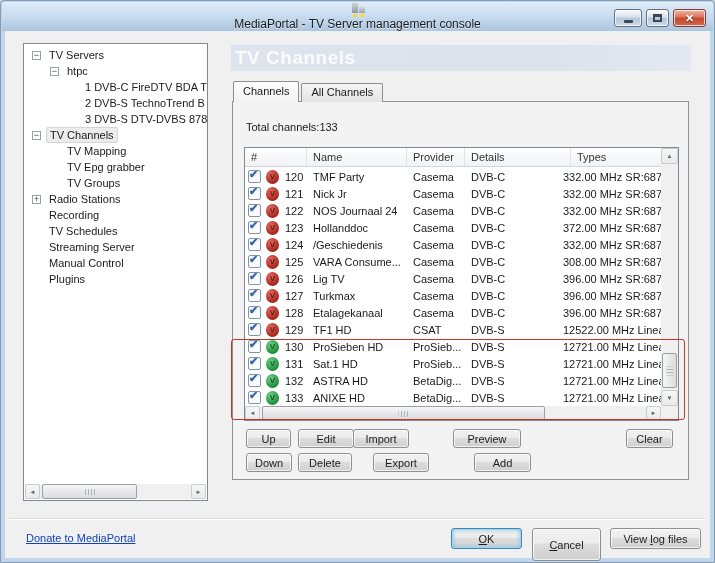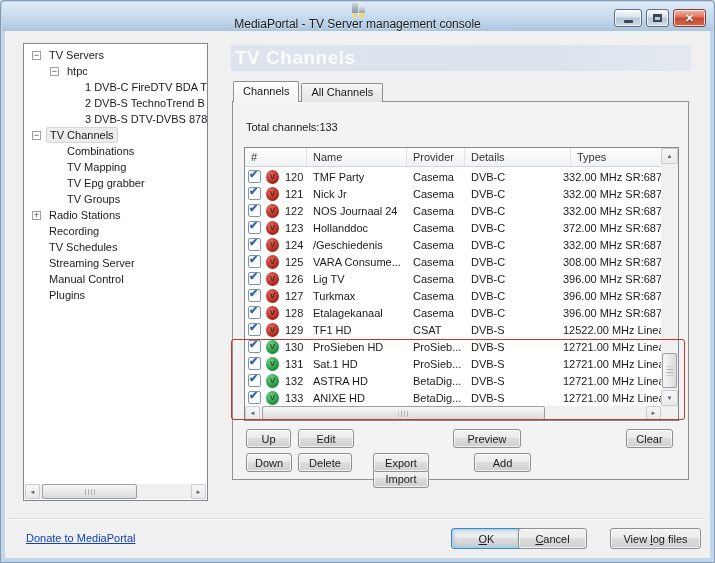--- a/index.html
+++ b/index.html
@@ -229,24 +229,20 @@
         <div class="tree-item" style="padding-left: 44px;">
           <span class="exp-spacer"></span>
           <span class="lbl">3 DVB-S DTV-DVBS 878</span>
         </div>
         <div class="tree-item selected" style="padding-left: 8px;">
           <span class="exp">−</span>
           <span class="lbl">TV Channels</span>
         </div>
         <div class="tree-item" style="padding-left: 26px;">
           <span class="exp-spacer"></span>
-          <span class="lbl">Combinations</span>
-        </div>
-        <div class="tree-item" style="padding-left: 26px;">
-          <span class="exp-spacer"></span>
           <span class="lbl">TV Mapping</span>
         </div>
         <div class="tree-item" style="padding-left: 26px;">
           <span class="exp-spacer"></span>
           <span class="lbl">TV Epg grabber</span>
         </div>
         <div class="tree-item" style="padding-left: 26px;">
           <span class="exp-spacer"></span>
           <span class="lbl">TV Groups</span>
         </div>
@@ -508,28 +504,28 @@
       <div class="sb-arrow">►</div>
     </div>
     <div class="grid-corner"></div>
   </div>
 
   <div class="annotation"></div>
 
   <div id="action-buttons">
       <button class="win-btn" style="left: 245px; top: 428px; width: 45px;">Up</button>
       <button class="win-btn" style="left: 297px; top: 428px; width: 56px;">Edit</button>
-      <button class="win-btn" style="left: 372px; top: 428px; width: 56px; margin-top: 40px;">Import</button>
+      <button class="win-btn" style="left: 352px; top: 428px; width: 56px;">Import</button>
       <button class="win-btn" style="left: 452px; top: 428px; width: 68px;">Preview</button>
       <button class="win-btn" style="left: 245px; top: 452px; width: 46px;">Down</button>
       <button class="win-btn" style="left: 297px; top: 452px; width: 54px;">Delete</button>
       <button class="win-btn" style="left: 372px; top: 452px; width: 56px;">Export</button>
       <button class="win-btn" style="left: 473px; top: 452px; width: 57px;">Add</button>
       <button class="win-btn" style="left: 625px; top: 428px; width: 47px;">Clear</button>
     </div>
 
   <div class="footer-sep"></div>
   <a class="donate-link">Donate to MediaPortal</a>
   <button class="win-btn default-focus" style="left:450px; top:527px; width:71px; height:21px;"><span></span><u>O</u><span>K</span></button>
-  <button class="win-btn" style="left:517px; top:527px; width:69px; height:21px;"><span></span><u>C</u><span>ancel</span></button>
+  <button class="win-btn" style="left:531px; top:527px; width:69px; height:33px;"><span></span><u>C</u><span>ancel</span></button>
   <button class="win-btn" style="left:609px; top:527px; width:91px; height:21px;"><span>View </span><u>l</u><span>og files</span></button>
 
 </div>
 
 </body></html>

